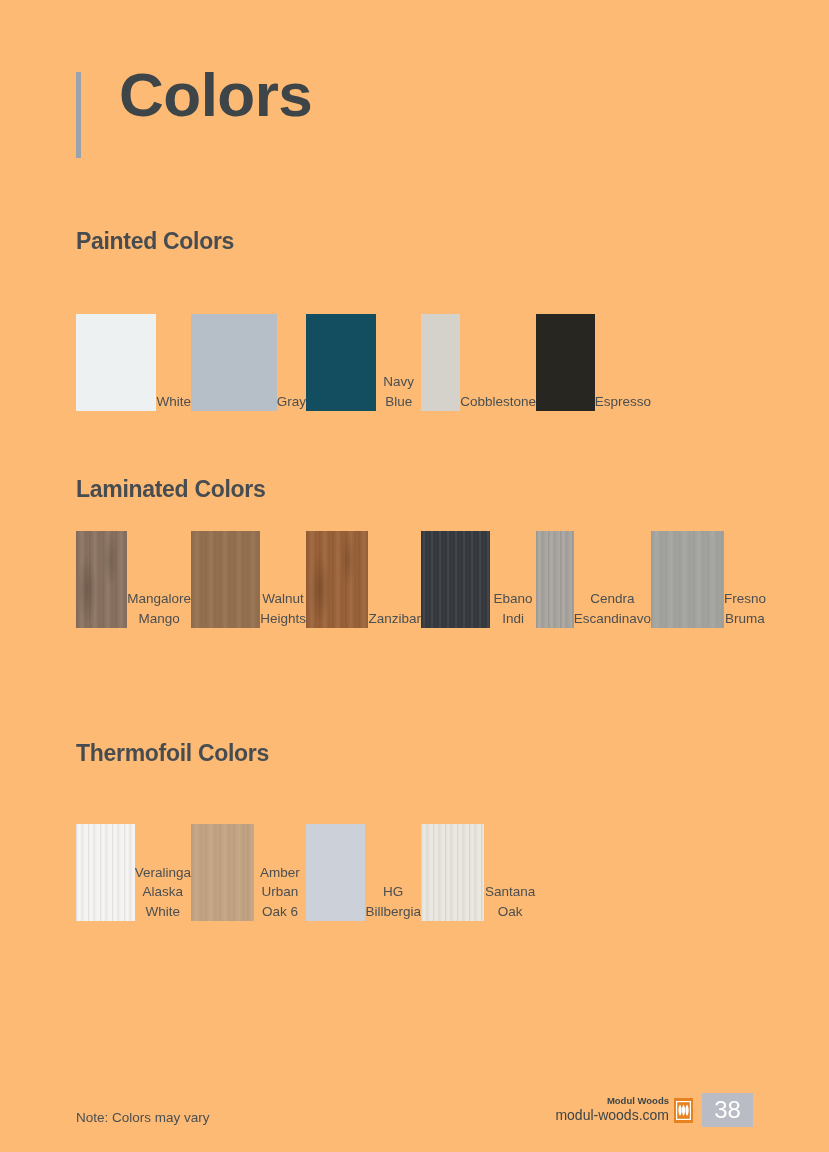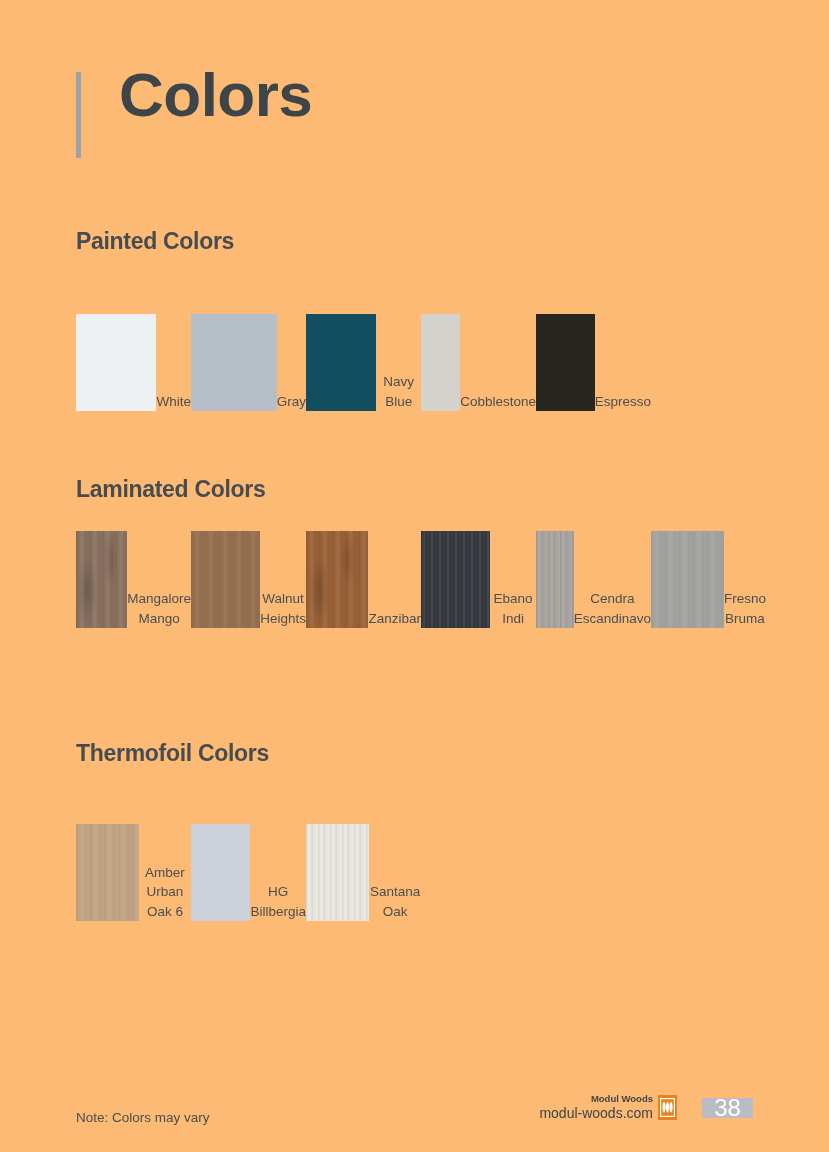--- a/index.html
+++ b/index.html
@@ -173,28 +173,28 @@
     width: 19px;
     height: 25px;
     background: #e8821e;
     align-self: center;
     display: flex;
     align-items: center;
     justify-content: center;
   }
   .page-num {
     width: 51px;
-    height: 20px;
+    height: 34px;
     background: #b9bcc4;
     color: #ffffff;
     font-size: 24px;
     display: flex;
     align-items: center;
     justify-content: center;
-    margin-left: 25px;
+    margin-left: 9px;
     align-self: center;
   }
 </style>
 </head>
 <body>
 
 <div class="page">
 
   <div class="title-row">
     <div class="title-bar" style="background: rgb(154, 163, 171);"></div>
@@ -251,20 +251,25 @@
 Escandinavo</div>
         </div>
         <div class="swatch-cell">
           <div class="swatch grain-soft" style="background: rgb(163, 163, 159);"></div>
           <div class="swatch-label">Fresno
 Bruma</div>
         </div>
       </div>
       <div class="section section-heading" style="top: 740px;">Thermofoil Colors</div>
       <div class="section swatch-row" style="top: 824px;">
+        <div class="swatch-cell">
+          <div class="swatch grain-v" style="background: rgb(245, 244, 242);"></div>
+          <div class="swatch-label">Veralinga
+Alaska White</div>
+        </div>
         <div class="swatch-cell">
           <div class="swatch grain-soft" style="background: rgb(195, 164, 132);"></div>
           <div class="swatch-label">Amber Urban
 Oak 6</div>
         </div>
         <div class="swatch-cell">
           <div class="swatch grain-flat" style="background: rgb(204, 208, 216);"></div>
           <div class="swatch-label">HG Billbergia</div>
         </div>
         <div class="swatch-cell">

